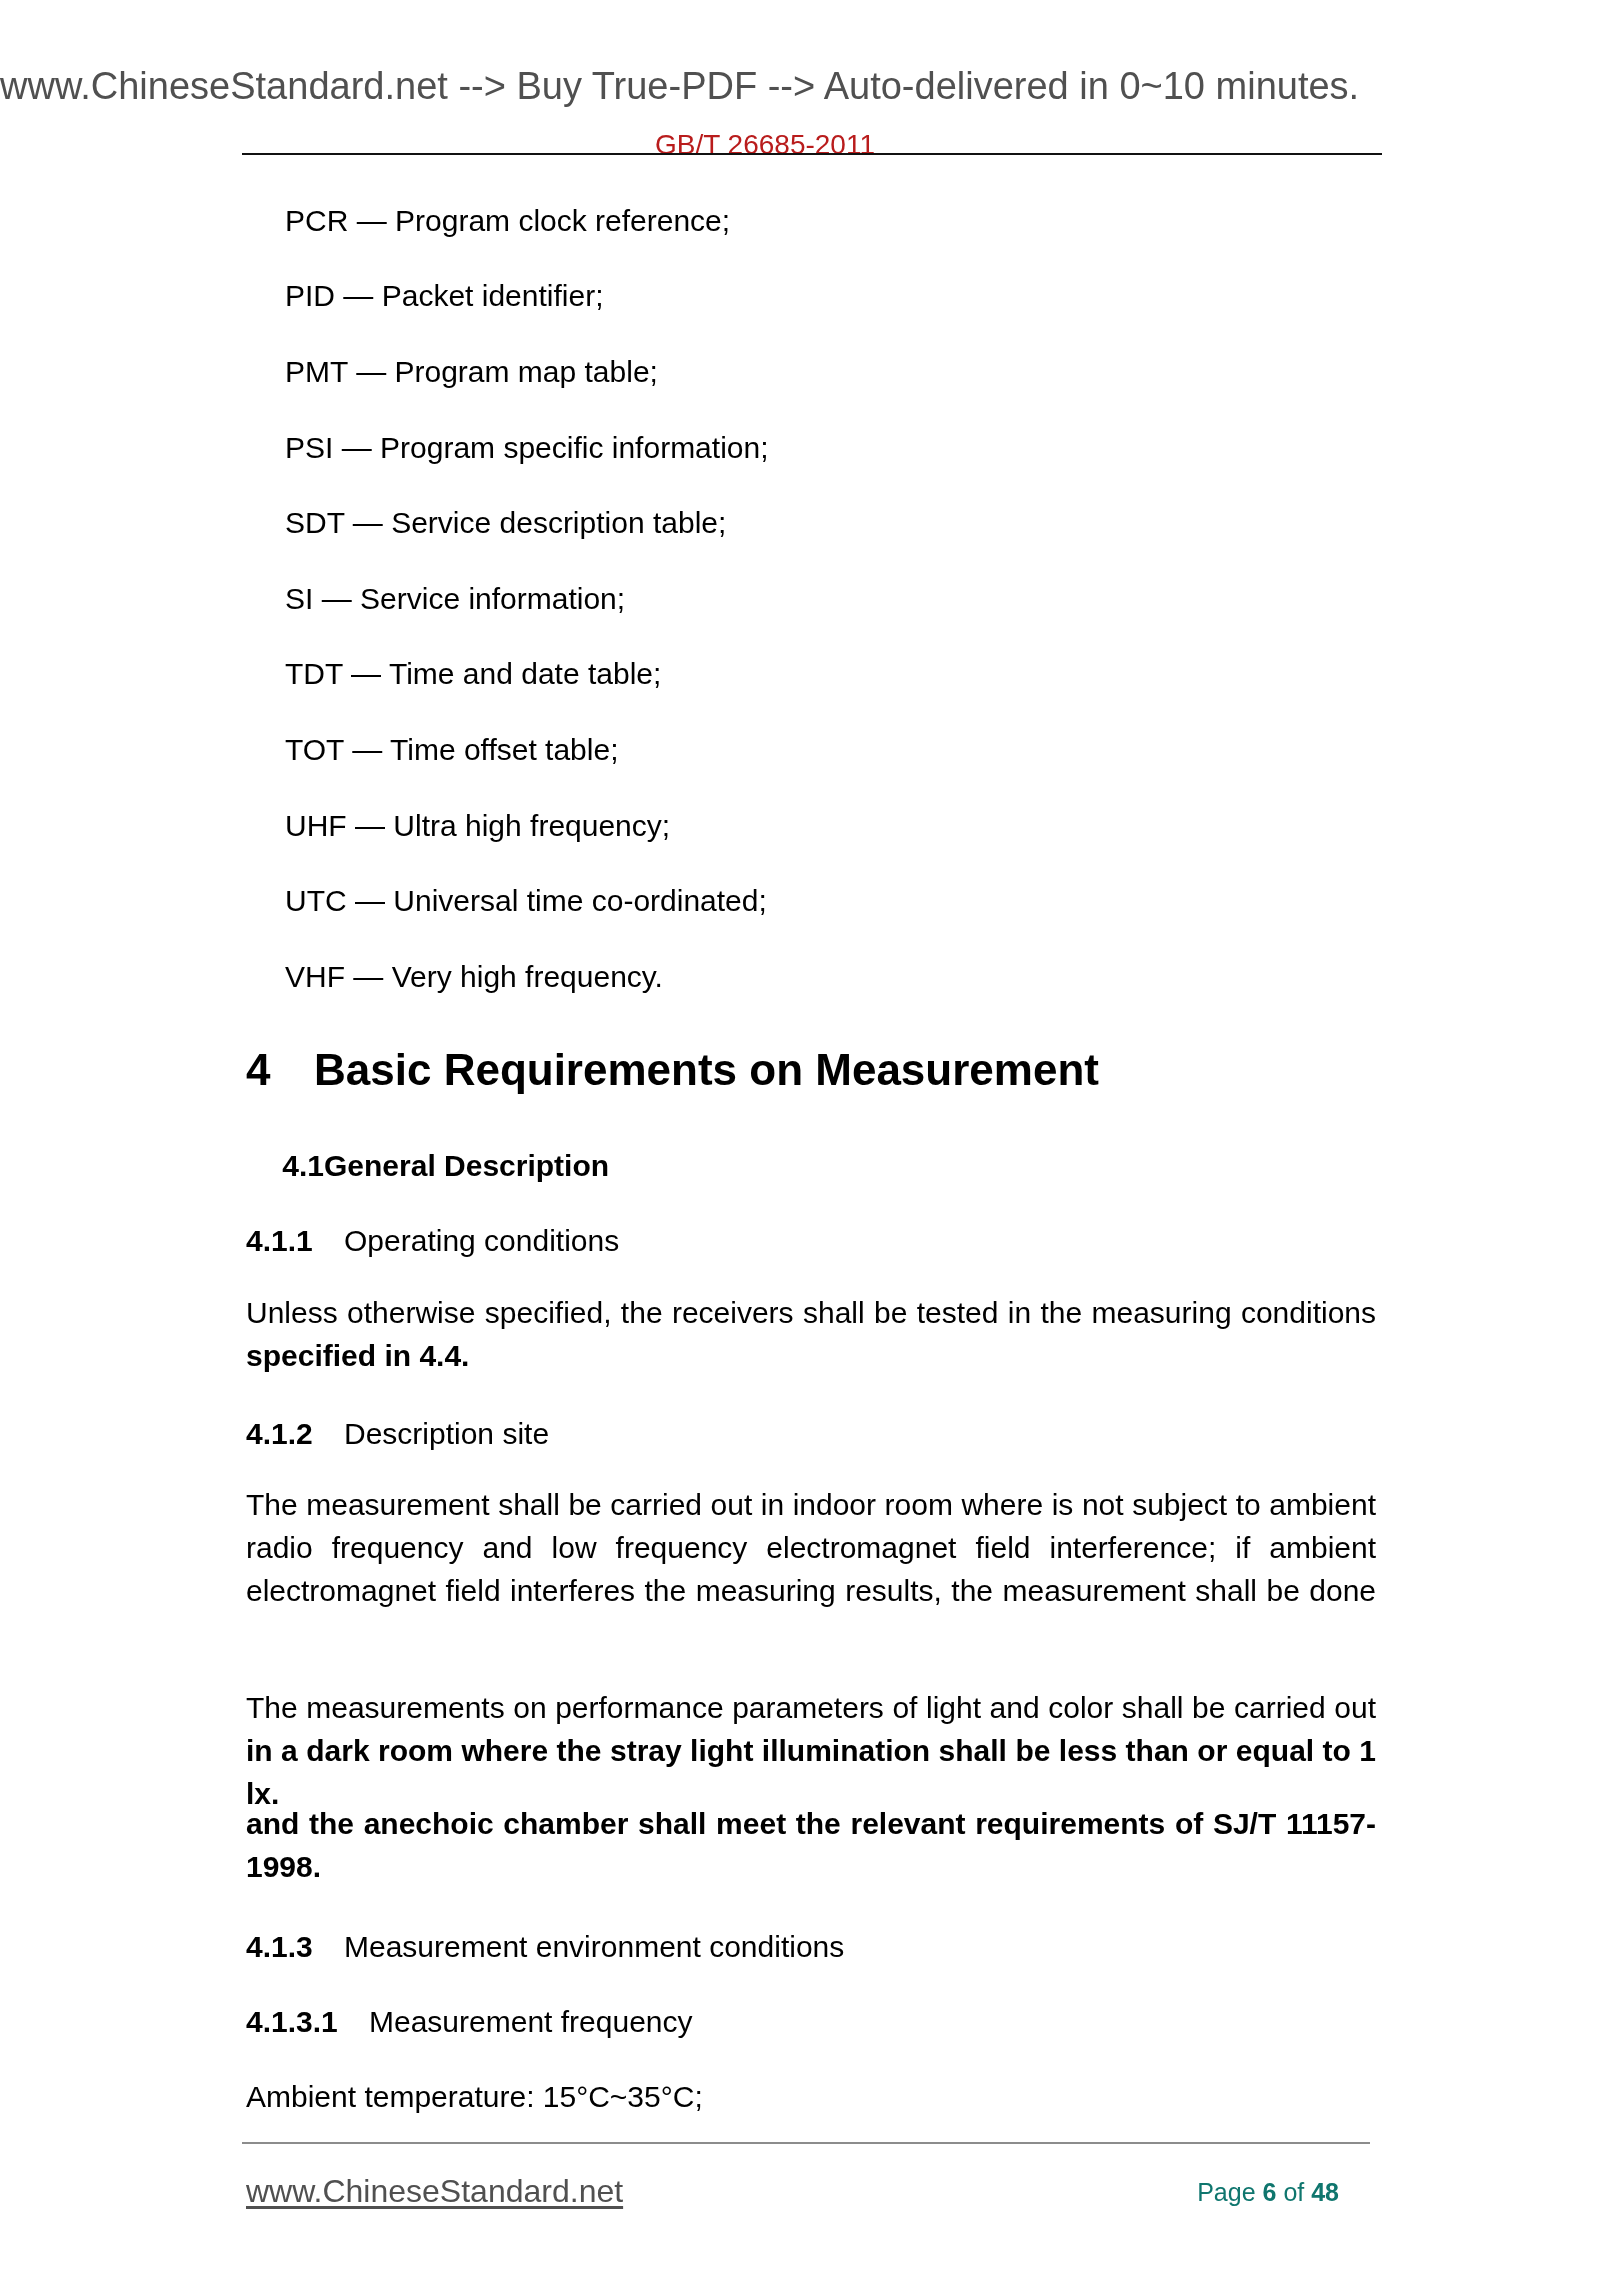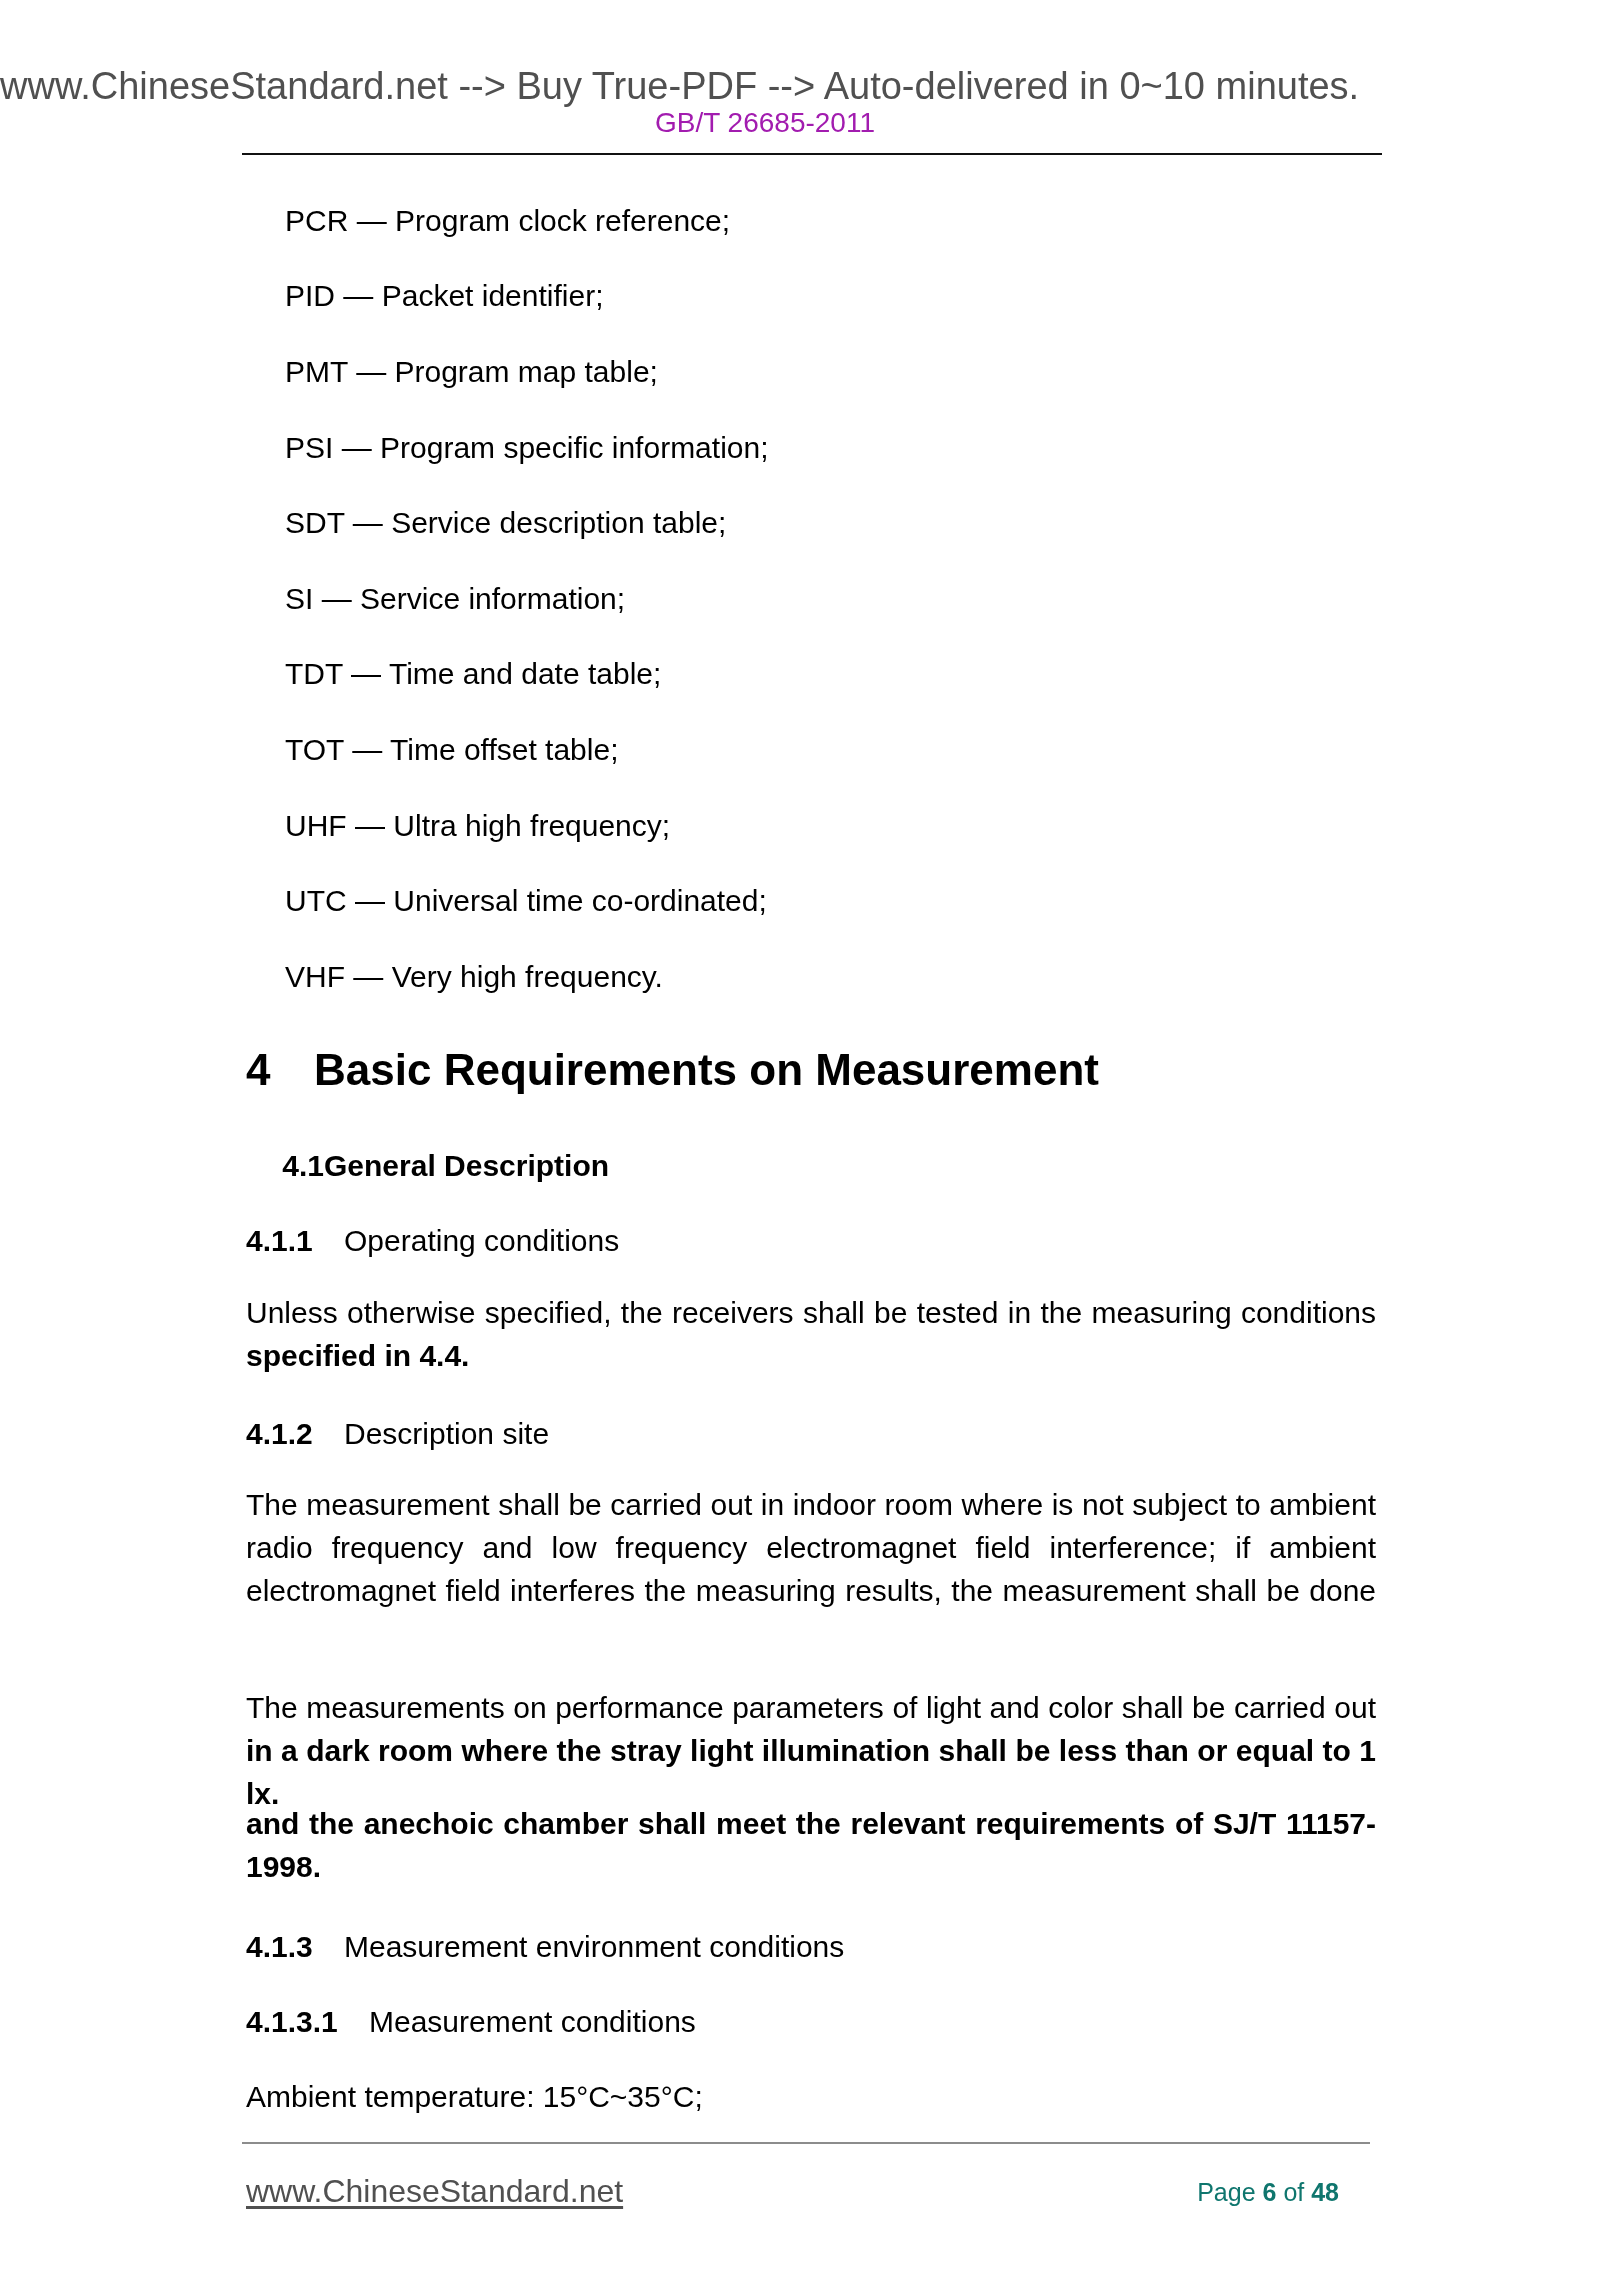--- a/index.html
+++ b/index.html
@@ -1,20 +1,20 @@
 <!DOCTYPE html>
 <html style="font-size:13.3px"><head>
   <meta charset="utf-8">
   <style>
     html, body { margin: 0; padding: 0; background: #ffffff; }
     body { width: 1623px; height: 2295px; position: relative; overflow: hidden;
            font-family: "Liberation Sans", "DejaVu Sans", sans-serif; color: #000; }
     .abs { position: absolute; white-space: nowrap; }
     .hdr-top { left: 0; width: 1623px; font-size: 38px; color: #505050; top: 63px; line-height: 47px; }
-    .hdr-std { left: 0; width: 1530px; text-align: center; font-size: 28px; color: #a21caf; top: 105px; line-height: 35px; }
+    .hdr-std { left: 0; width: 1530px; text-align: center; font-size: 28px; color: #b91c1c; top: 127px; line-height: 35px; }
     .hdr-rule { left: 242px; width: 1140px; top: 153px; height: 1.7px; background: #111; }
     .abbr { left: 285px; font-size: 30px; line-height: 37px; }
     .h1 { left: 246px; font-size: 44px; font-weight: bold; line-height: 53px; }
     .h1 .num { display: inline-block; width: 68px; }
     .h2 { left: 246px; font-size: 30px; font-weight: bold; line-height: 37px; text-align: right; }
     .h2 .num { display: inline-block; width: 78px; }
     .h3 { left: 246px; font-size: 30px; line-height: 37px; }
     .h3 .num { font-weight: bold; display: inline-block; }
     .h3 .num.w3 { width: 98px; }
     .h3 .num.w4 { width: 123px; }
@@ -66,19 +66,19 @@
 <div class="abs para" style="top:1686px">
   <span class="ln">The measurements on performance parameters of light and color shall be carried out</span>
   <span class="ln last">in a dark room where the stray light illumination shall be less than or equal to 1 lx.</span>
 </div>
 <div class="abs para" style="top:1802px">
   <span class="ln last">and the anechoic chamber shall meet the relevant requirements of SJ/T 11157-1998.</span>
 </div>
 
 <div class="abs h3" style="top:1928px"><span class="num w3">4.1.3</span><span>Measurement environment conditions</span></div>
 
-<div class="abs h3" style="top:2003px"><span class="num w4">4.1.3.1</span><span>Measurement conditions</span></div>
+<div class="abs h3" style="top:2003px"><span class="num w4">4.1.3.1</span><span>Measurement frequency</span></div>
 <div class="abs h3" style="top:2078px">Ambient temperature: 15°C~35°C;</div>
 
 <div class="abs ftr-rule"></div>
 <div class="abs ftr-link">www.ChineseStandard.net</div>
 <div class="abs ftr-page"><span>Page </span><b>6</b><span> of </span><b>48</b></div>
 
 
 </body></html>

